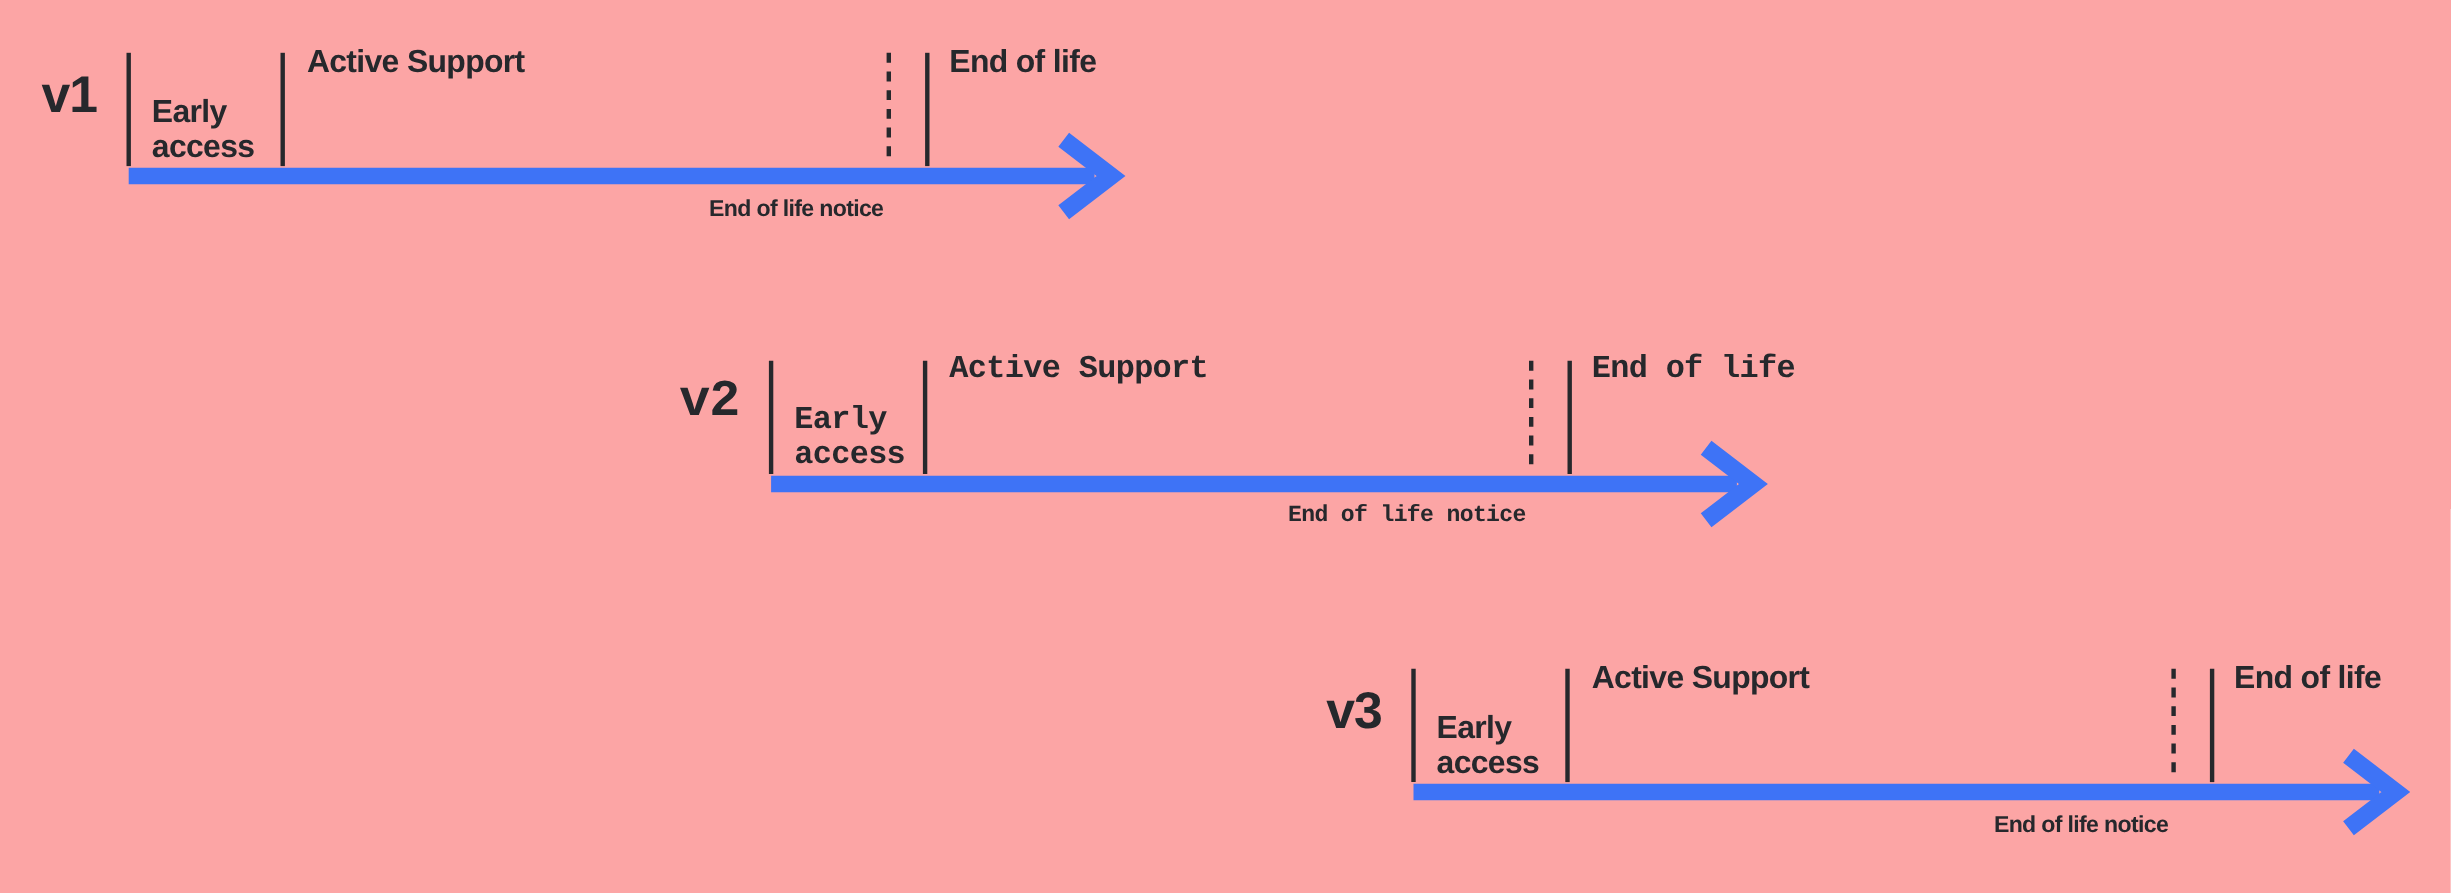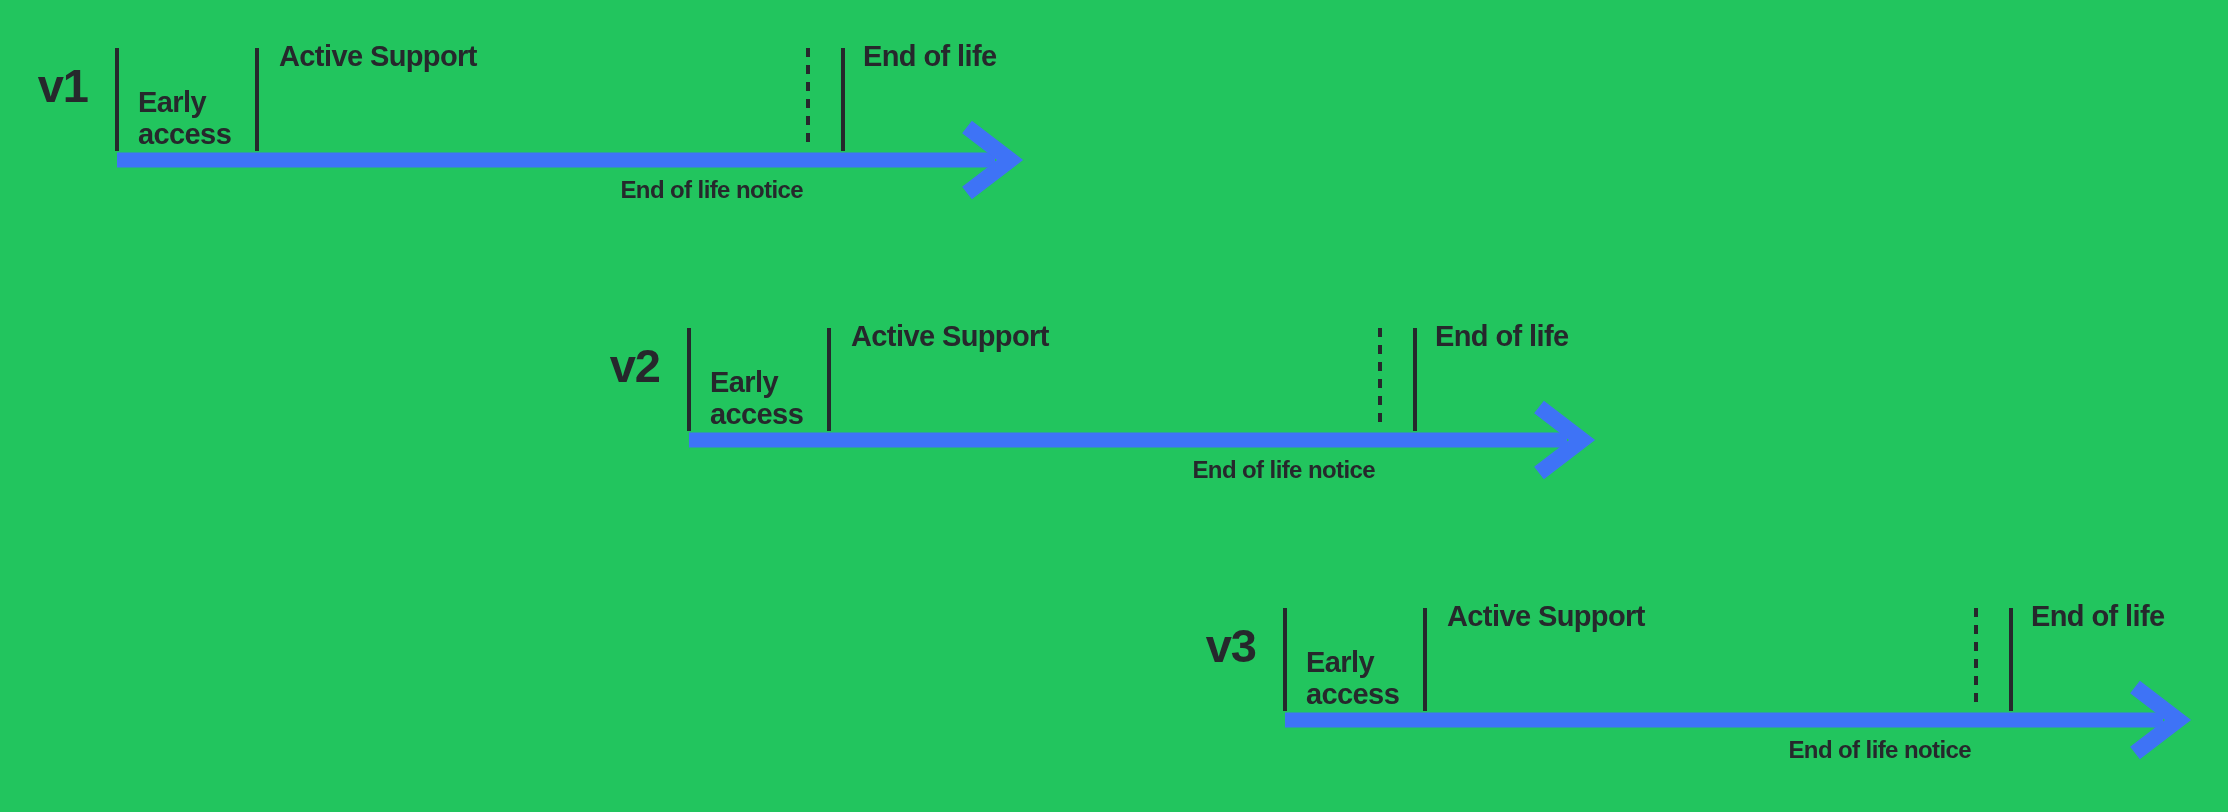--- a/index.html
+++ b/index.html
@@ -4,21 +4,21 @@
 <style>
   html, body {
     margin: 0;
     padding: 0;
     background: #ffffff;
   }
   #canvas {
     position: relative;
     width: 2228px;
     height: 812px;
-    background: #22c55e;
+    background: #fca5a5;
     font-family: "Liberation Sans", sans-serif;
     color: #26282C;
     overflow: hidden;
   }
   .timeline {
     position: absolute;
     width: 1060px;
     height: 230px;
   }
   .timeline svg {
@@ -52,30 +52,30 @@
     width: 96px;
     white-space: normal;
     margin-top: 46px;
   }
   .active-support-label { left: 279px; }
   .end-of-life-label    { left: 863px; }
   .eol-notice-label {
     position: absolute;
     top: 175px;
     right: 257px;
-    font-size: 24px;
+    font-size: 21px;
     line-height: 29px;
     font-weight: 700;
     letter-spacing: -0.6px;
     white-space: nowrap;
     text-align: right;
   }
   
   .timeline-v1 { left: 0px;    top: 0px;   }
-  .timeline-v2 { left: 572px;  top: 280px; }
+  .timeline-v2 { left: 584px;  top: 280px; font-family: Liberation Mono, monospace; }
   .timeline-v3 { left: 1168px; top: 560px; }
 </style>
 </head>
 <body>
 
 <div id="canvas">
 
   <div class="timeline timeline-v1">
     <svg width="1060" height="230" viewBox="0 0 1060 230">
       <line x1="117" y1="48" x2="117" y2="151" stroke="#26282C" stroke-width="4"></line>

